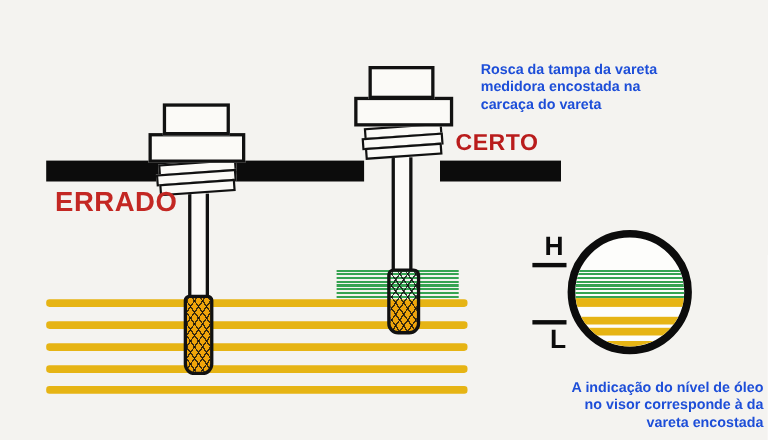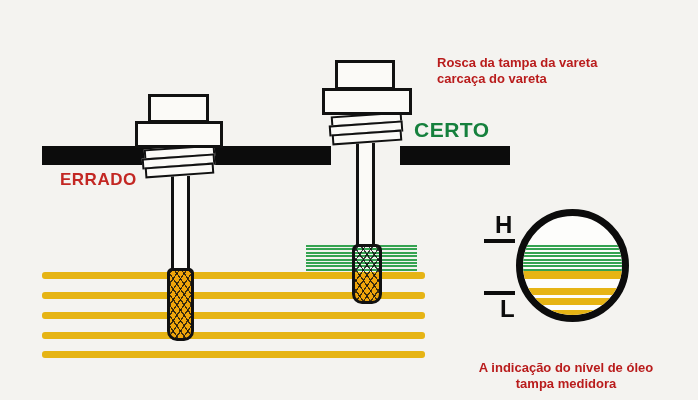--- a/index.html
+++ b/index.html
@@ -49,25 +49,25 @@
     box-sizing:border-box;border:7px solid #0c0c0c;border-radius:50%;
     background:#fdfdfb;overflow:hidden;
   }
   .visor .stripe{position:absolute;left:-4px;right:-4px;}
   .visor .g{background:repeating-linear-gradient(to bottom,#35a351 0 2px,rgba(255,255,255,0) 2px 3.4px);}
   .visor .y{background:#e6b414;}
 
   .tick{position:absolute;width:31px;height:4px;background:#0c0c0c;}
 
   
-  .lbl-wrong{position:absolute;left:60px;top:170px;font-size:17px;font-weight:bold;color:#c32723;letter-spacing:.5px;}
-  .lbl-right{position:absolute;left:414px;top:118px;font-size:21px;font-weight:bold;color:#15803d;letter-spacing:.5px;}
-  .note{position:absolute;font-size:13px;line-height:16px;font-weight:bold;color:#b91c1c;}
+  .lbl-wrong{position:absolute;left:50px;top:170px;font-size:25px;font-weight:bold;color:#c32723;letter-spacing:.5px;}
+  .lbl-right{position:absolute;left:414px;top:118px;font-size:21px;font-weight:bold;color:#b91c1c;letter-spacing:.5px;}
+  .note{position:absolute;font-size:13px;line-height:16px;font-weight:bold;color:#1d4ed8;}
   .note-top{left:437px;top:55px;}
-  .note-bottom{left:438px;top:360px;width:256px;text-align:center;}
+  .note-bottom{left:438px;top:344px;width:256px;text-align:right;}
   .fill-note{position:absolute;left:424px;top:249px;width:90px;text-align:center;
     font-size:11px;line-height:12.5px;font-weight:bold;color:#2ea14c;letter-spacing:.2px;}
   .gauge-letter{position:absolute;font-size:24px;font-weight:bold;color:#0c0c0c;}
 </style>
 </head>
 <body>
 
 <div class="canvas">
 
   <div class="oil-line" style="top:272px"></div>
@@ -98,20 +98,21 @@
     <div class="coil" style="left:329px;top:123px;width:74px;height:11px"></div>
     <div class="coil" style="left:332px;top:132px;width:70px;height:11px"></div>
     <div class="outlined" style="left:322px;top:88px;width:90px;height:27px"></div>
     <div class="outlined" style="left:335px;top:60px;width:60px;height:30px"></div>
     <div class="tip hatch-half" style="left:352px;top:244px;width:30px;height:60px"></div>
   </div>
   <div class="lbl-right">CERTO</div>
 
   <div class="note note-top">
     <div>Rosca da tampa da vareta</div>
+    <div>medidora encostada na</div>
     <div>carcaça do vareta</div>
   </div>
 
   <div class="fill-note">
   </div>
 
   <div class="visor">
     <div class="stripe g" style="top:29px;height:26px"></div>
     <div class="stripe y" style="top:55px;height:8px"></div>
     <div class="stripe y" style="top:72px;height:7px"></div>
@@ -119,16 +120,17 @@
     <div class="stripe y" style="top:94px;height:6px"></div>
   </div>
 
   <div class="gauge-letter" style="left:495px;top:211px">H</div>
   <div class="tick" style="left:484px;top:239px"></div>
   <div class="tick" style="left:484px;top:291px"></div>
   <div class="gauge-letter" style="left:500px;top:295px">L</div>
 
   <div class="note note-bottom">
     <div>A indicação do nível de óleo</div>
-    <div>tampa medidora</div>
+    <div>no visor corresponde à da</div>
+    <div>vareta encostada</div>
   </div>
 
 </div>
 
 </body></html>

